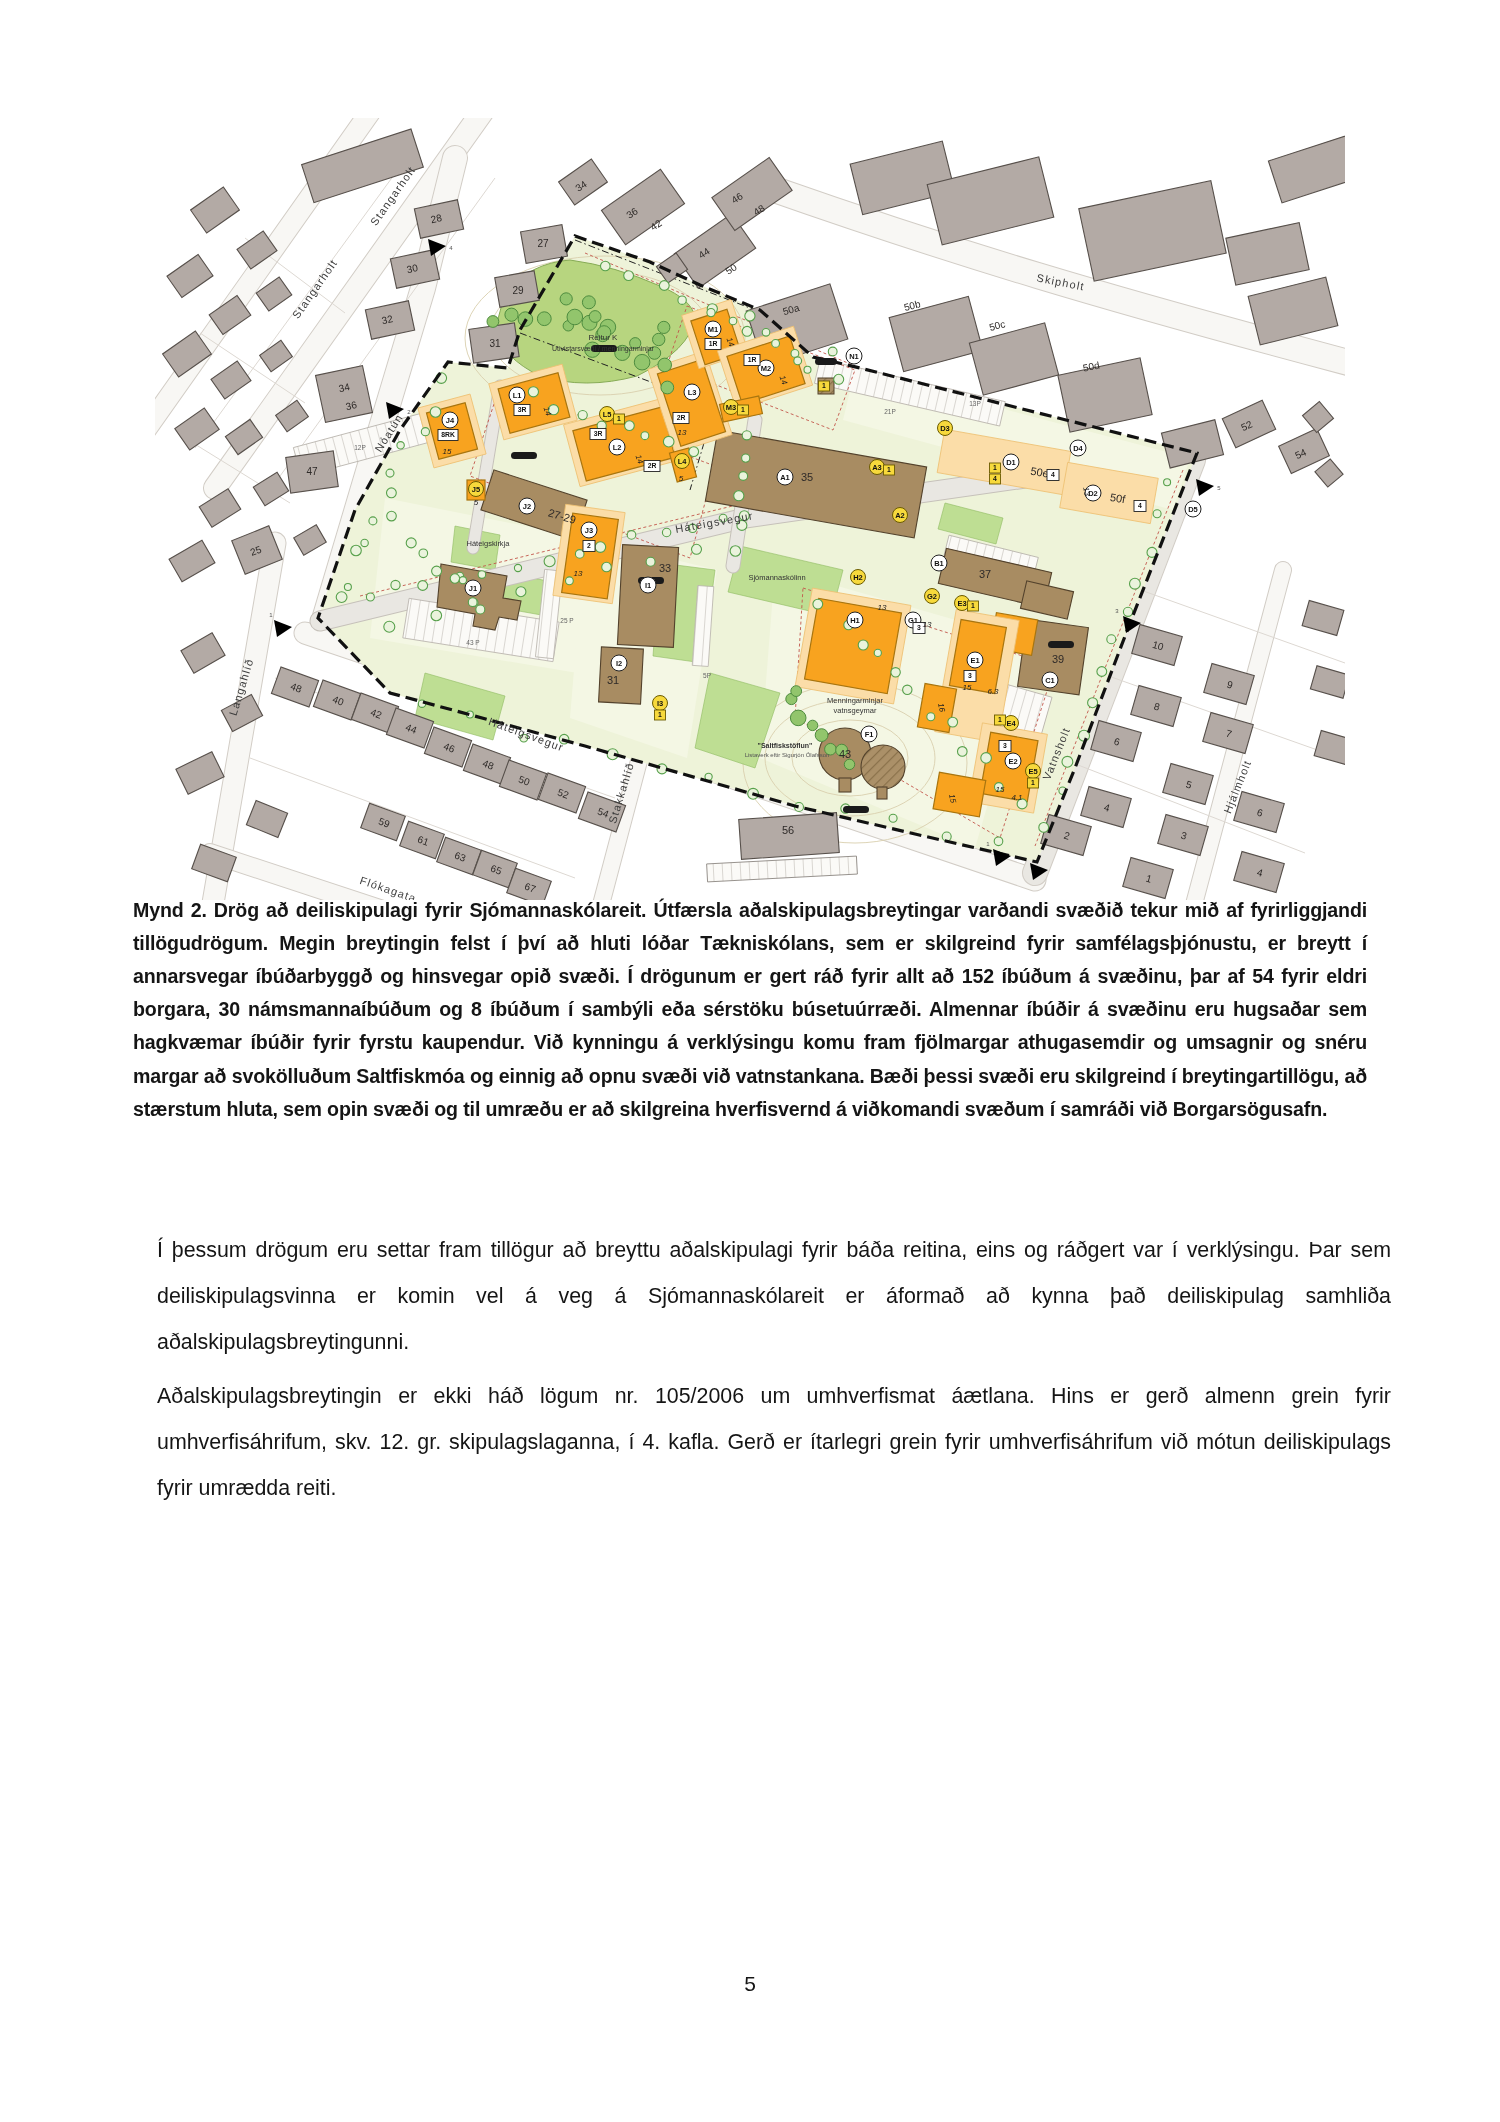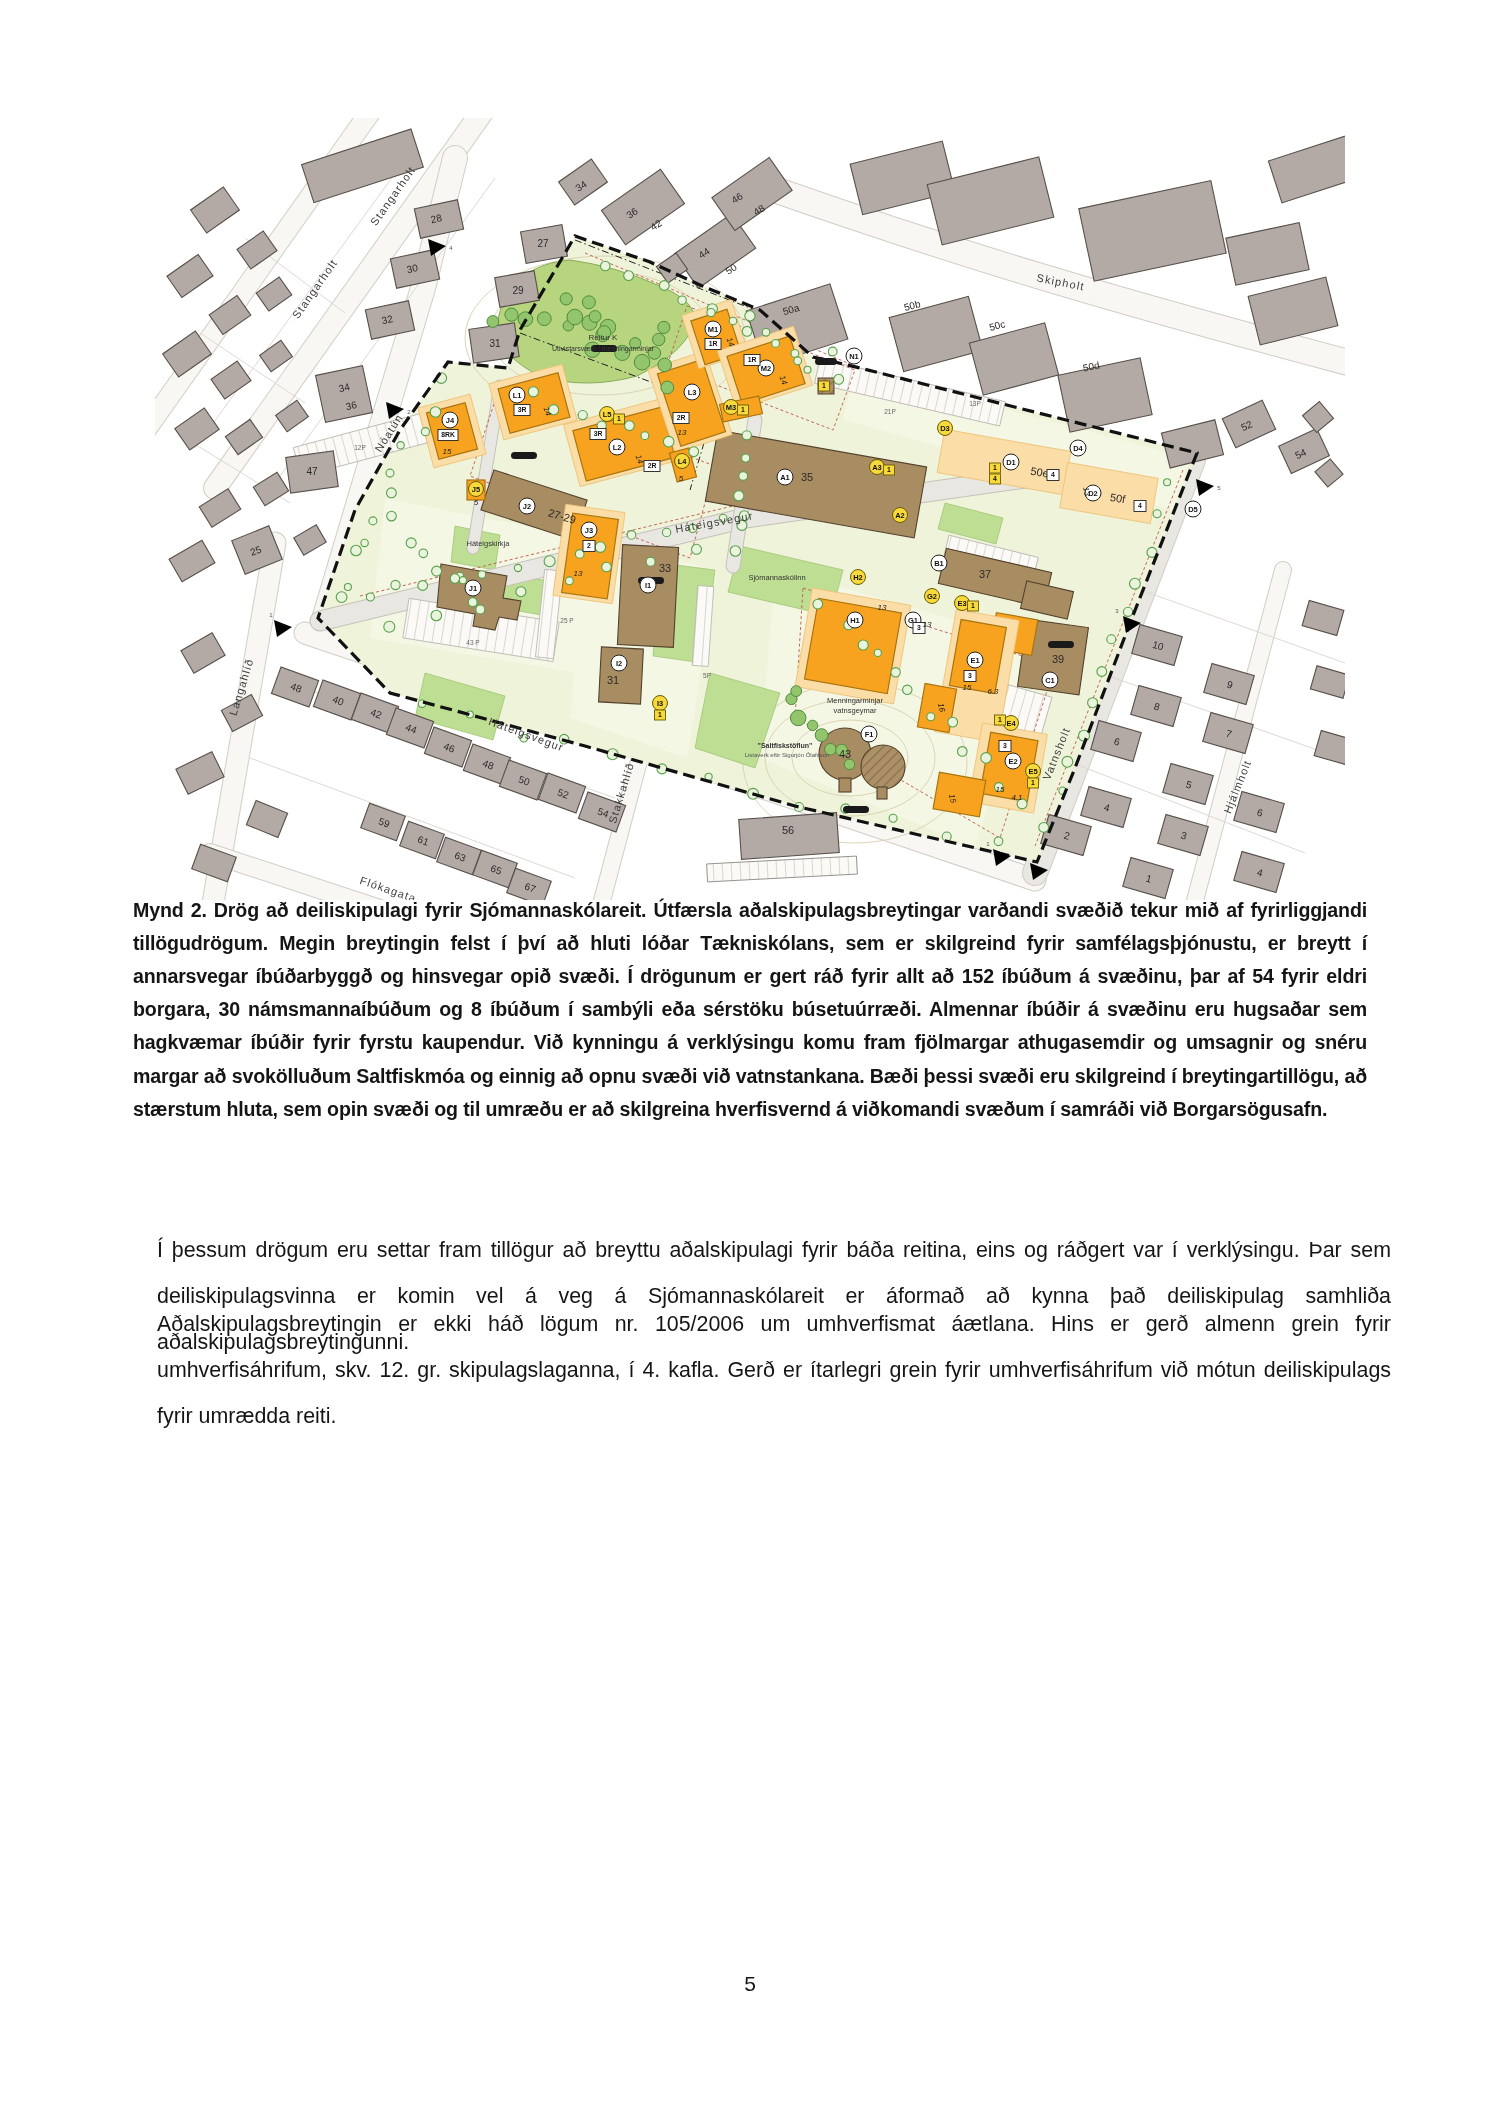--- a/index.html
+++ b/index.html
@@ -5,21 +5,21 @@
   html,body{margin:0;padding:0;background:#e8e8e8;}
   .sheet{position:relative;width:1500px;height:2122px;background:#ffffff;overflow:hidden;
          font-family:"Liberation Sans",sans-serif;color:#1a1a1a;}
   .map-wrap{position:absolute;left:155px;top:118px;width:1190px;height:782px;}
   .caption{position:absolute;left:133px;top:874px;width:1234px;
            font-size:19.6px;line-height:33.2px;font-weight:bold;text-align:justify;
            letter-spacing:-0.15px;color:#151515;}
   .bodypara{position:absolute;left:133px;width:1234px;font-size:21.4px;line-height:46px;
             text-align:justify;color:#151515;margin-left:24px;}
   .p1{top:1206px;}
-  .p2{top:1280px;}
+  .p2{top:1352px;}
   .pagenum{position:absolute;left:0;top:1972px;width:1500px;text-align:center;
            font-size:21px;color:#151515;}
   
   svg{display:block;}
   .road-e{fill:none;stroke:#d2cdc6;stroke-linecap:round;}
   .road-f{fill:none;stroke:#f8f7f4;stroke-linecap:round;}
   .road-g{fill:none;stroke:#c6c1ba;stroke-linecap:round;}
   .road-gf{fill:none;stroke:#e9e7e2;stroke-linecap:round;}
   .parcel{stroke:#ddd8d2;stroke-width:1;fill:none;}
   .gb{fill:#b3aaa5;stroke:#57504b;stroke-width:1.1;}

